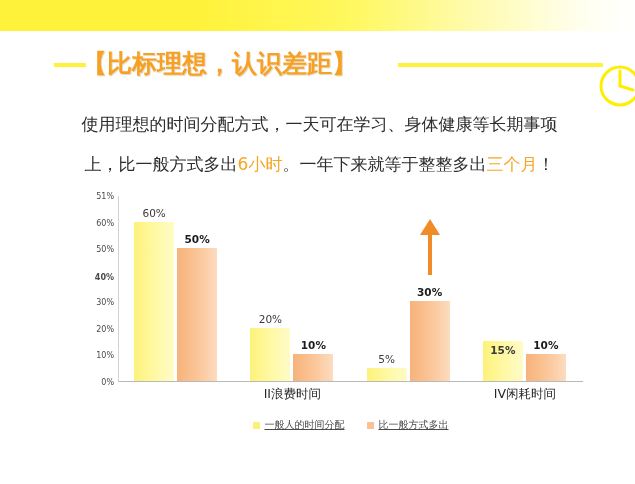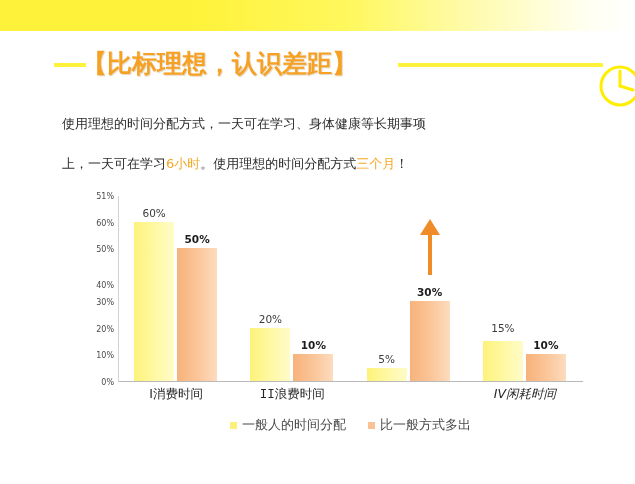--- a/index.html
+++ b/index.html
@@ -58,24 +58,24 @@
     position: absolute;
     left: 598px; top: 22px;
     width: 44px; height: 44px;
   }
 
   
   #body-text {
     position: absolute;
     left: 62px; top: 104px;
     width: 515px;
-    font-size: 13px;
+    font-size: 17px;
     color: #2d2d2d;
     line-height: 40px;
-    text-align: left;
+    text-align: center;
     white-space: nowrap;
   }
   #body-text .hl {
     color: #f5a623;
   }
   .bodyline { display: block; }
 
   
   #chart {
     position: absolute;
@@ -170,23 +170,24 @@
     align-items: center;
     gap: 5px;
   }
   .swatch {
     width: 7px; height: 7px;
     display: inline-block;
   }
   .swatch.a { background: #fdf07a; }
   .swatch.b { background: #f9c194; }
   .legend-label {
-    font-size: 13px;
+    font-size: 10px;
     color: #4a4a4a;
     white-space: nowrap;
+    text-decoration: underline;
   }
 </style>
 </head>
 <body>
 
 <div id="top-banner"></div>
 
 <div id="title-row">
   <div class="rule-left"></div>
   <div class="rule-right"></div>
@@ -196,32 +197,32 @@
       <circle cx="22" cy="22" r="19" fill="none" stroke="#ffee00" stroke-width="3"></circle>
       <line x1="22" y1="22" x2="22" y2="7" stroke="#ffee00" stroke-width="3" stroke-linecap="round"></line>
       <line x1="22" y1="22" x2="35" y2="26" stroke="#ffee00" stroke-width="3" stroke-linecap="round"></line>
     </svg>
   </div>
 </div>
 
 <div id="body-text">
   <span class="bodyline">使用理想的时间分配方式，一天可在学习、身体健康等长期事项</span>
   <span class="bodyline">
-    <span>上，一天可在学习</span><span class="hl">6小时</span><span>。使用理想的时间分配方式</span><span class="hl">三个月</span><span>！</span>
+    <span>上，比一般方式多出</span><span class="hl">6小时</span><span>。一年下来就等于整整多出</span><span class="hl">三个月</span><span>！</span>
   </span>
 </div>
 
 <div id="chart">
 
   <div id="y-axis-labels">
       <div class="ytick" style="top: 188px;">0%</div>
       <div class="ytick" style="top: 161.429px;">10%</div>
       <div class="ytick" style="top: 134.857px;">20%</div>
       <div class="ytick" style="top: 108.286px;">30%</div>
-      <div class="ytick" style="top: 91px;">40%</div>
+      <div class="ytick" style="top: 83px; font-weight: bold;">40%</div>
       <div class="ytick" style="top: 55.1429px;">50%</div>
       <div class="ytick" style="top: 28.5714px;">60%</div>
       <div class="ytick" style="top: 2px;">51%</div>
     </div>
 
   <div id="plot">
 
   <div class="group" style="left: 3.125px;">
         <div class="bar a" style="height: 159.429px;"></div>
         <div class="blabel a" style="bottom: 162.429px;">60%</div>
@@ -235,36 +236,35 @@
         <div class="blabel b" style="bottom: 29.5714px;">10%</div>
       </div>
       <div class="group" style="left: 235.625px;">
         <div class="bar a" style="height: 13.2857px;"></div>
         <div class="blabel a" style="bottom: 16.2857px;">5%</div>
         <div class="bar b" style="height: 79.7143px;"></div>
         <div class="blabel b" style="bottom: 82.7143px;">30%</div>
       </div>
       <div class="group" style="left: 351.875px;">
         <div class="bar a" style="height: 39.8571px;"></div>
-        <div class="blabel a" style="bottom: 47px;">15%</div>
+        <div class="blabel a" style="bottom: 25px; font-weight: bold;">15%</div>
         <div class="bar b" style="height: 26.5714px;"></div>
         <div class="blabel b" style="bottom: 29.5714px;">10%</div>
       </div>
       <div id="up-arrow" style="left: 299.625px; bottom: 105.714px;">
       <svg width="22" height="56" viewBox="0 0 22 56">
         <line x1="11" y1="56" x2="11" y2="13" stroke="#ef8c28" stroke-width="4"></line>
         <polygon points="11,0 21,16 1,16" fill="#ef8c28"></polygon>
       </svg>
     </div>
     </div>
 
   <div id="x-axis-labels">
-      <div class="xtick" style="left: 3.125px;">I消费时间</div>
-      <div class="xtick" style="left: 119.375px; font-family: Liberation Mono, monospace;">II浪费时间</div>
-      <div class="xtick" style="left: 351.875px; font-style: italic;">IV闲耗时间</div>
+      <div class="xtick" style="left: 119.375px;">II浪费时间</div>
+      <div class="xtick" style="left: 351.875px;">IV闲耗时间</div>
     </div>
 
   <div id="legend">
       <div class="legend-item">
         <span class="swatch a"></span>
         <span class="legend-label">一般人的时间分配</span>
       </div>
       <div class="legend-item">
         <span class="swatch b"></span>
         <span class="legend-label">比一般方式多出</span>

